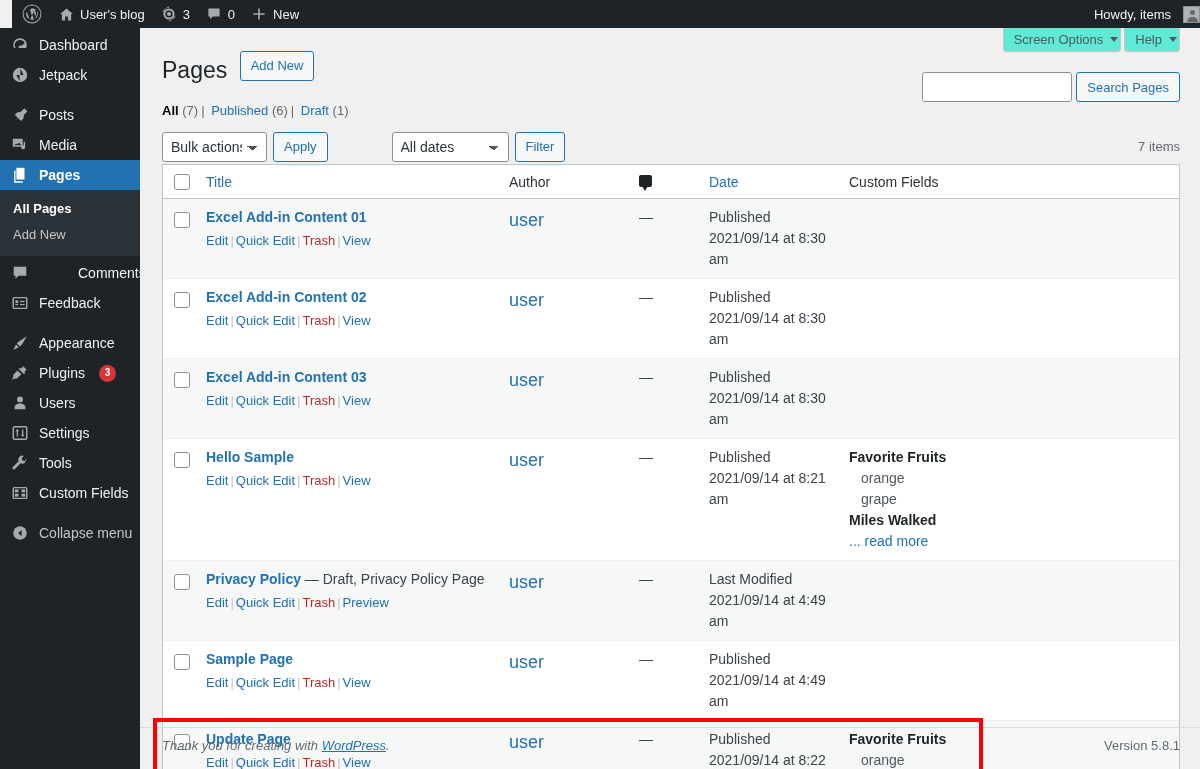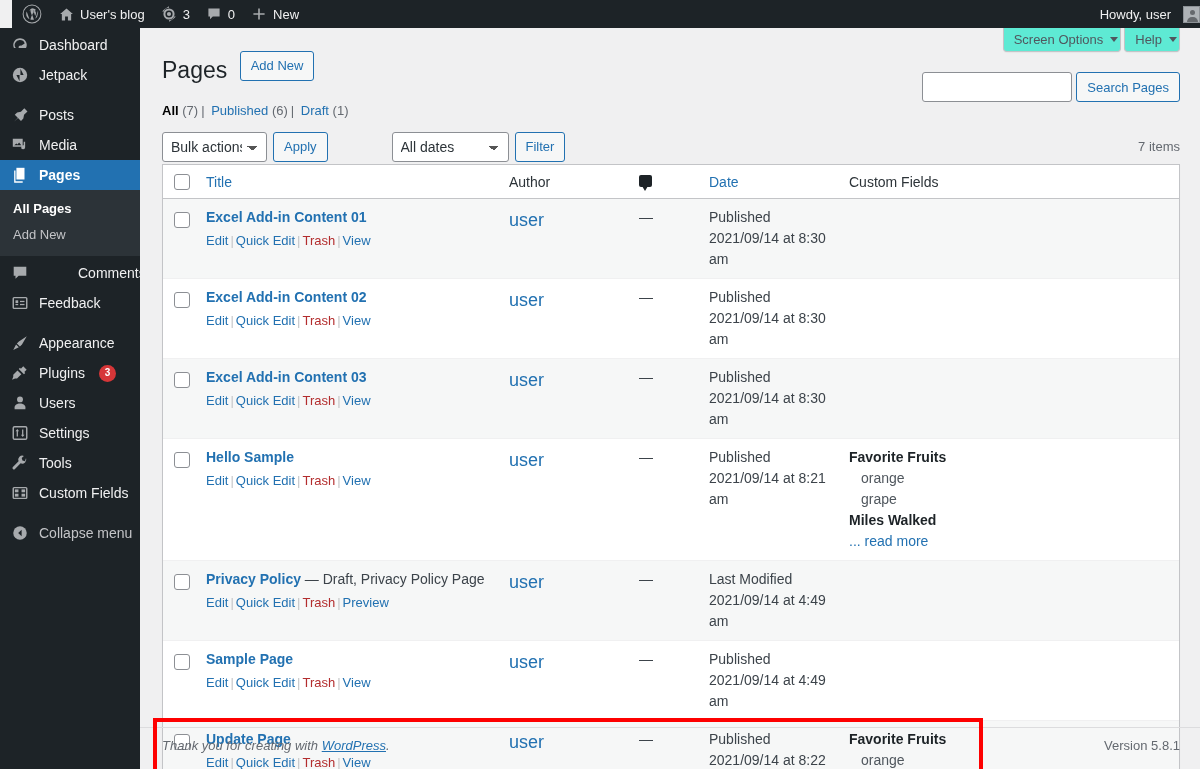--- a/index.html
+++ b/index.html
@@ -312,21 +312,21 @@
   <div class="ab-item">
     <span class="ab-ico">
       <svg width="16" height="16" viewBox="0 0 20 20">
           <path fill="#a7aaad" d="M9 3h2v6h6v2h-6v6H9v-6H3V9h6V3z"></path>
         </svg>
     </span>
     <span>New</span>
   </div>
   <div class="ab-spacer"></div>
   <div class="ab-item" style="padding-right:12px;">
-    <span>Howdy, user</span>
+    <span>Howdy, items</span>
     <span class="ab-avatar"></span>
   </div>
 </div>
 
 <div id="sidebar">
 
   <div class="menu-item" style="margin-top:2px;">
     <span class="mi-icon">
       <svg width="18" height="18" viewBox="0 0 20 20">
           <path fill="currentColor" d="M10 2.5a7.5 7.5 0 0 0-6.7 10.9h13.4A7.5 7.5 0 0 0 10 2.5zm0 2a5.5 5.5 0 0 1 5.2 3.7l-4 2.6a2 2 0 0 0-2.6 2.6H5.3A5.5 5.5 0 0 1 10 4.5z"></path>

